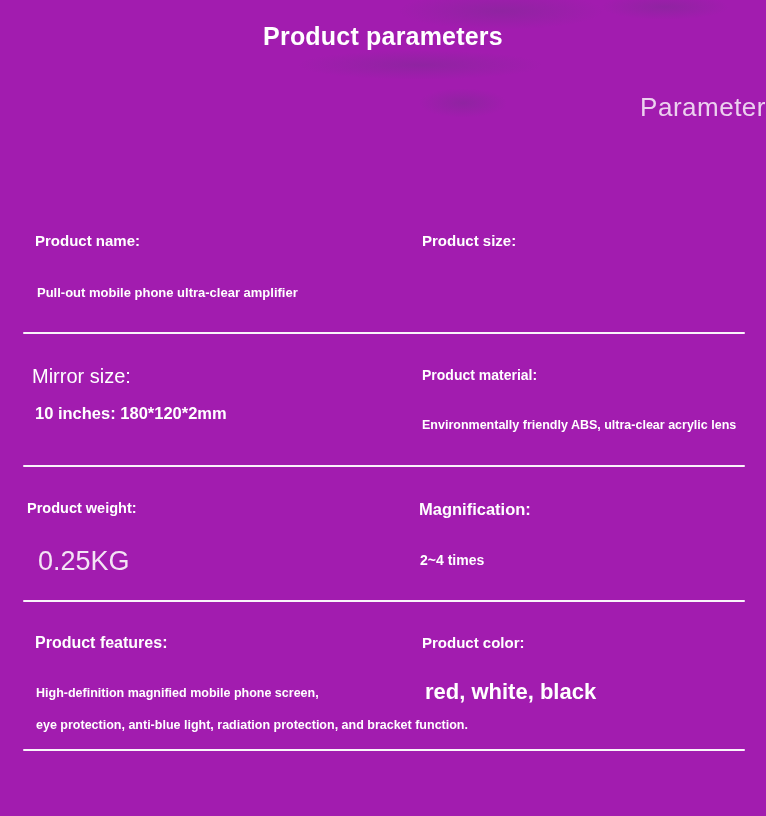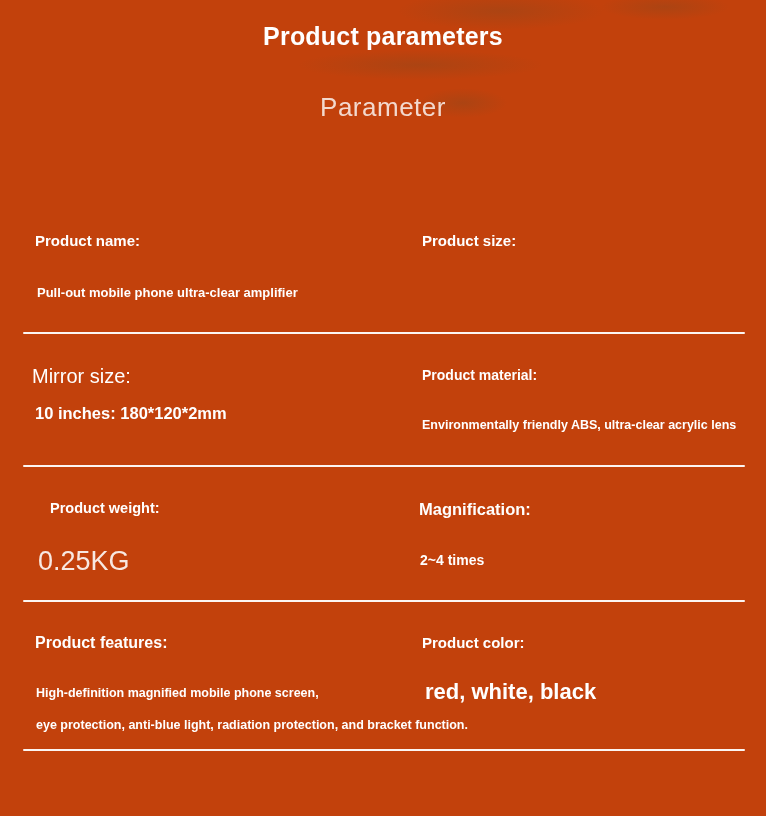--- a/index.html
+++ b/index.html
@@ -4,34 +4,34 @@
 <style>
   html,body{margin:0;padding:0;}
   body{
     font-family:"Liberation Sans","DejaVu Sans",sans-serif;
     background:#1f8f65;
   }
   .sheet{
     position:relative;
     width:766px;height:816px;
     margin:0 auto;
-    background:#c2410c;
+    background:#a21caf;
     overflow:hidden;
     color:#ffffff;
   }
   .abs{position:absolute;white-space:nowrap;}
   .page-title{
     left:0;right:0;top:22px;
     text-align:center;
     font-size:25px;font-weight:700;
     letter-spacing:0.2px;
   }
   .page-subtitle{
     left:0;right:0;top:92px;
-    text-align:center;
+    text-align:right;
     font-size:26px;font-weight:400;
     color:rgba(255,255,255,0.80);
     letter-spacing:0.5px;
   }
   .divider{
     position:absolute;left:23px;width:722px;height:2px;
     background:rgba(255,255,255,0.95);
     border-radius:1px;
   }
   .d1{top:332px;} .d2{top:465px;} .d3{top:600px;} .d4{top:749px;}
@@ -40,21 +40,21 @@
   .r1l-label{left:35px;top:232px;font-size:15px;font-weight:700;}
   .r1l-value{left:37px;top:285px;font-size:13px;font-weight:700;text-align:right;}
   .r1r-label{left:422px;top:232px;font-size:15px;font-weight:700;}
   .r1r-value{left:421px;top:268px;font-size:17.5px;font-weight:700;}
   
   .r2l-label{left:32px;top:365px;font-size:20px;font-weight:400;}
   .r2l-value{left:35px;top:404px;font-size:16.5px;font-weight:700;}
   .r2r-label{left:422px;top:367px;font-size:14px;font-weight:700;}
   .r2r-value{left:422px;top:418px;font-size:12.5px;font-weight:700;}
   
-  .r3l-label{left:50px;top:500px;font-size:14.5px;font-weight:700;}
+  .r3l-label{left:27px;top:500px;font-size:14.5px;font-weight:700;}
   .r3l-value{left:38px;top:546px;font-size:27px;font-weight:400;color:rgba(255,255,255,0.88);}
   .r3r-label{left:419px;top:500px;font-size:16.5px;font-weight:700;text-align:right;}
   .r3r-value{left:420px;top:552px;font-size:14px;font-weight:700;}
   
   .r4l-label{left:35px;top:634px;font-size:16px;font-weight:700;text-align:center;}
   .r4l-value1{left:36px;top:686px;font-size:12.5px;font-weight:700;}
   .r4l-value2{left:36px;top:718px;font-size:12.5px;font-weight:700;}
   .r4r-label{left:422px;top:634px;font-size:15px;font-weight:700;}
   .r4r-value{left:425px;top:679px;font-size:22px;font-weight:700;}
 

